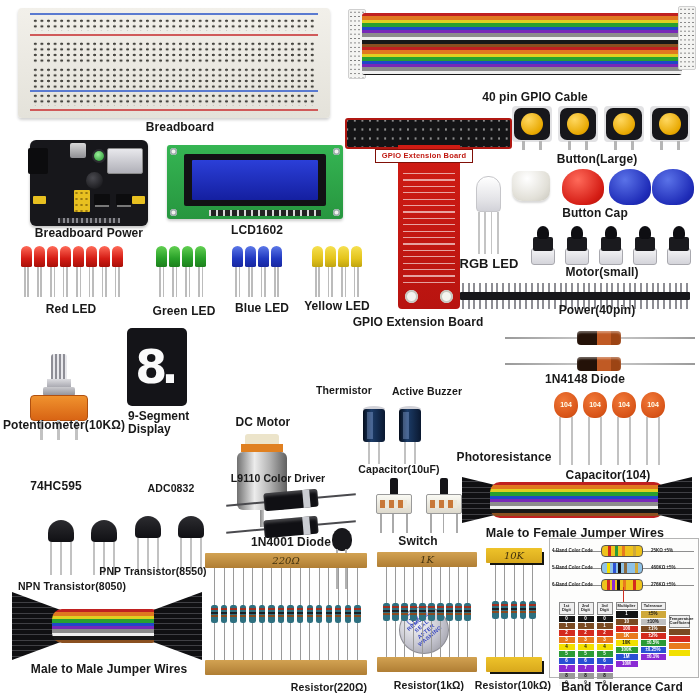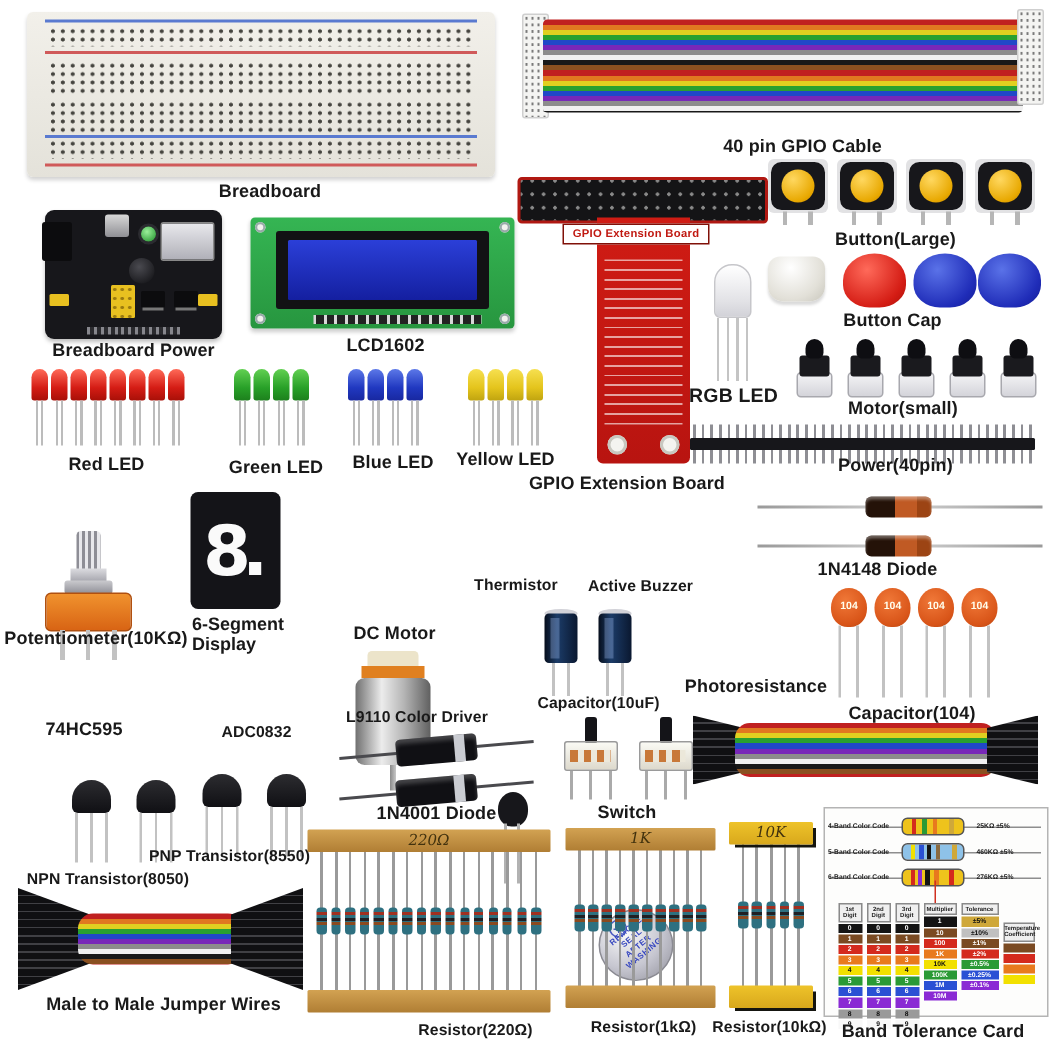--- a/index.html
+++ b/index.html
@@ -460,21 +460,21 @@
       <i class="pneck"></i>
       <i class="pnut"></i>
       <i class="pbody"></i>
       <i class="plegs"></i>
   </div>
   <div class="lbl" style="left:64px;top:418px">Potentiometer(10KΩ)</div>
 
   <div class="c seg7" style="left:127px;top:328px">
     <span>8.</span>
   </div>
-  <div class="lbl2" style="left:128px;top:410px">6-Segment Display</div>
+  <div class="lbl2" style="left:128px;top:410px">9-Segment Display</div>
 
   <div class="c motor" style="left:234px;top:320px">
     <i class="mtop"></i>
       <i class="mband"></i>
       <i class="mbody"></i>
       <i class="mshaft"></i>
   </div>
   <div class="lbl" style="left:263px;top:415px">DC Motor</div>
 
   <div class="c therm" style="left:330px;top:320px">
@@ -596,20 +596,21 @@
         <i class="lg"></i>
       </div>
     </div>
   <div class="lbl" style="left:418px;top:534px">Switch</div>
 
   <div class="jbundle" style="left:462px;top:472px;width:230px;height:56px">
     <i class="fan fanL" style="left:0;top:5px;width:34px;height:46px"></i>
     <i class="jcable" style="left:28px;right:28px;top:10px;bottom:10px"></i>
     <i class="fan fanR" style="right:0;top:5px;width:34px;height:46px"></i>
   </div>
+  <div class="lbl" style="left:575px;top:526px;font-size:12.5px">Male to Female Jumper Wires</div>
 
   <div class="jbundle" style="left:12px;top:592px;width:190px;height:68px">
     <i class="fan fanL2" style="left:0;top:0;width:48px;height:68px"></i>
     <i class="jcable" style="left:40px;right:40px;top:17px;bottom:17px"></i>
     <i class="fan fanR2" style="right:0;top:0;width:48px;height:68px"></i>
   </div>
   <div class="lbl" style="left:109px;top:662px">Male to Male Jumper Wires</div>
 
   <div class="rgroup" style="left:205px;top:553px;width:162px;height:122px">
     <div class="rtape" style="top:0">
@@ -660,21 +661,21 @@
         </div>
         <div class="res">
           <i></i>
         </div>
         <div class="res">
           <i></i>
         </div>
       </div>
     <div class="rtape" style="bottom:0"></div>
   </div>
-  <div class="lbl sm" style="left:317px;top:681px">Resistor(220Ω)</div>
+  <div class="lbl sm" style="left:329px;top:681px">Resistor(220Ω)</div>
 
   <div class="rgroup" style="left:377px;top:552px;width:100px;height:120px">
     <div class="rtape" style="top:0">
         <span>1K</span>
       </div>
     <div class="rleads">
         <div class="res">
           <i></i>
         </div>
         <div class="res">

